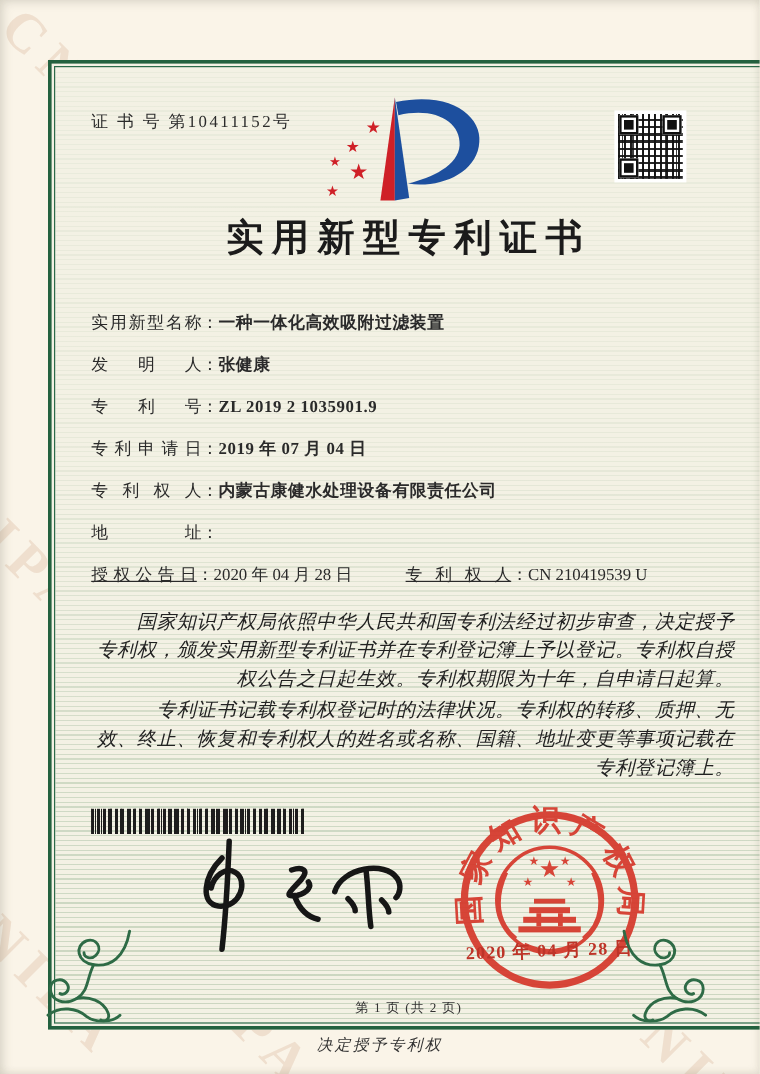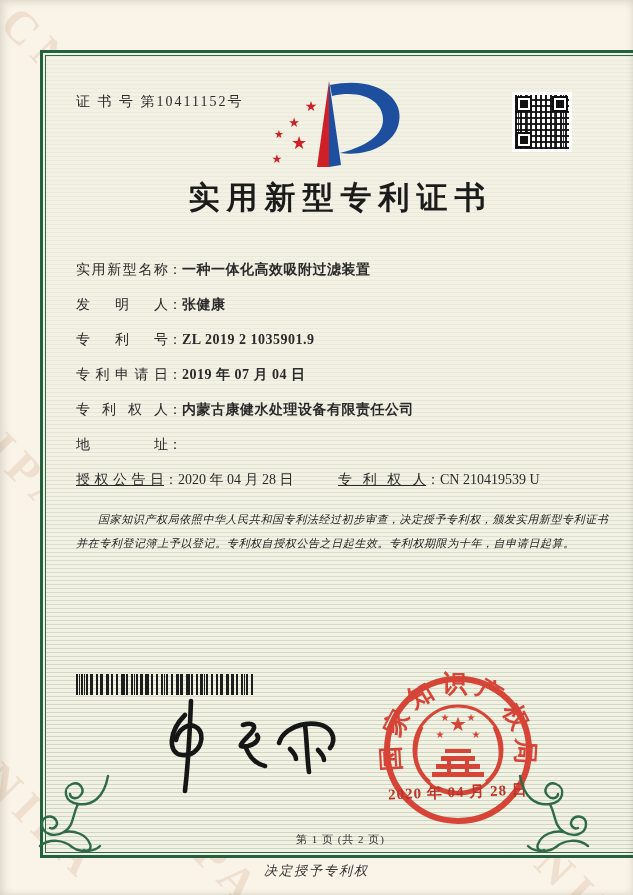--- a/index.html
+++ b/index.html
@@ -43,21 +43,21 @@
   .frow{margin-bottom:13px;line-height:22px;display:flex;align-items:flex-start;}
   .flabel{display:inline-block;width:92px;text-align:justify;text-align-last:justify;
           text-justify:inter-character;flex:0 0 92px;}
   .fcolon{flex:0 0 auto;}
   .fvalue{display:inline-block;max-width:392px;letter-spacing:.5px;font-weight:bold;}
   .grant-row{display:flex;margin-top:2px;line-height:22px;}
   .grant-left{display:flex;width:262px;flex:0 0 262px;}
   .grant-right{display:flex;}
   .glabel{display:inline-block;width:88px;flex:0 0 88px;text-align:justify;text-align-last:justify;text-justify:inter-character;text-decoration:underline;}
   
-  .paras{margin-top:16px;font-size:11px;line-height:24px;font-style:italic;color:#222;}
+  .paras{margin-top:16px;font-size:16px;line-height:24px;font-style:italic;color:#222;text-align:right;}
   .paras p{margin:0 0 2px 0;text-indent:2em;letter-spacing:.6px;}
   
   .barcode{position:absolute;left:33px;top:621px;width:178px;height:21px;
       background-image:
         repeating-linear-gradient(90deg,#1d1d1d 0 2px,transparent 2px 5px),
         repeating-linear-gradient(90deg,#1d1d1d 0 1px,transparent 1px 8px),
         repeating-linear-gradient(90deg,transparent 0 3px,#1d1d1d 3px 4px,transparent 4px 11px);}
   .signoff{position:absolute;left:40px;top:682px;font-size:15px;line-height:27px;letter-spacing:3px;color:#1e1e1e;}
   .signature{position:absolute;left:112px;top:642px;width:200px;height:110px;}
   .seal{position:absolute;left:330px;top:612px;width:170px;height:170px;}
@@ -148,20 +148,21 @@
         </div>
         <div class="grant-right">
           <span class="glabel">专利权人</span>
             <span>：</span>
           <span>CN 210419539 U</span>
         </div>
       </div>
 
       <div class="paras">
         <p>国家知识产权局依照中华人民共和国专利法经过初步审查，决定授予专利权，颁发实用新型专利证书并在专利登记簿上予以登记。专利权自授权公告之日起生效。专利权期限为十年，自申请日起算。</p>
+        <p>专利证书记载专利权登记时的法律状况。专利权的转移、质押、无效、终止、恢复和专利权人的姓名或名称、国籍、地址变更等事项记载在专利登记簿上。</p>
       </div>
     </div>
 
     <div class="barcode"></div>
 
 
     <div class="signature">
       <svg viewBox="0 0 200 110" width="200" height="110">
         <g fill="none" stroke="#161616" stroke-width="4.6" stroke-linecap="round" stroke-linejoin="round">
           <path d="M30 20 C14 36 12 58 27 60 C46 62 52 38 41 32 C33 27 23 35 21 45"></path>

